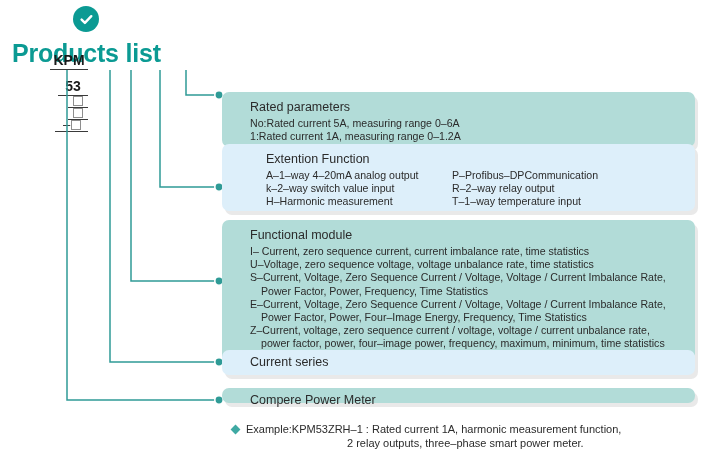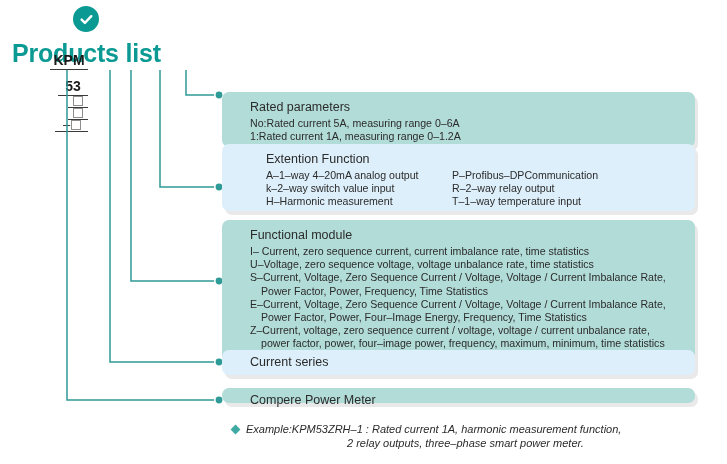--- a/index.html
+++ b/index.html
@@ -154,21 +154,20 @@
     background: #3fa9a3;
     transform: rotate(45deg);
     margin-top: 4px;
     flex: none;
   }
   .foot-text {
     font-size: 11px;
     color: #2b2b2b;
     line-height: 14px;
     white-space: nowrap;
-    font-style: italic;
   }
   .foot-line2 { padding-left: 101px; }
 </style>
 </head>
 <body>
 
 <div id="title-bar">
   <span id="check-icon">
     <svg width="17" height="17" viewBox="0 0 17 17">
       <path d="M3.6 8.6 L6.9 11.9 L13.3 5.2" fill="none" stroke="#ffffff" stroke-width="2.4" stroke-linecap="round" stroke-linejoin="round"></path>

